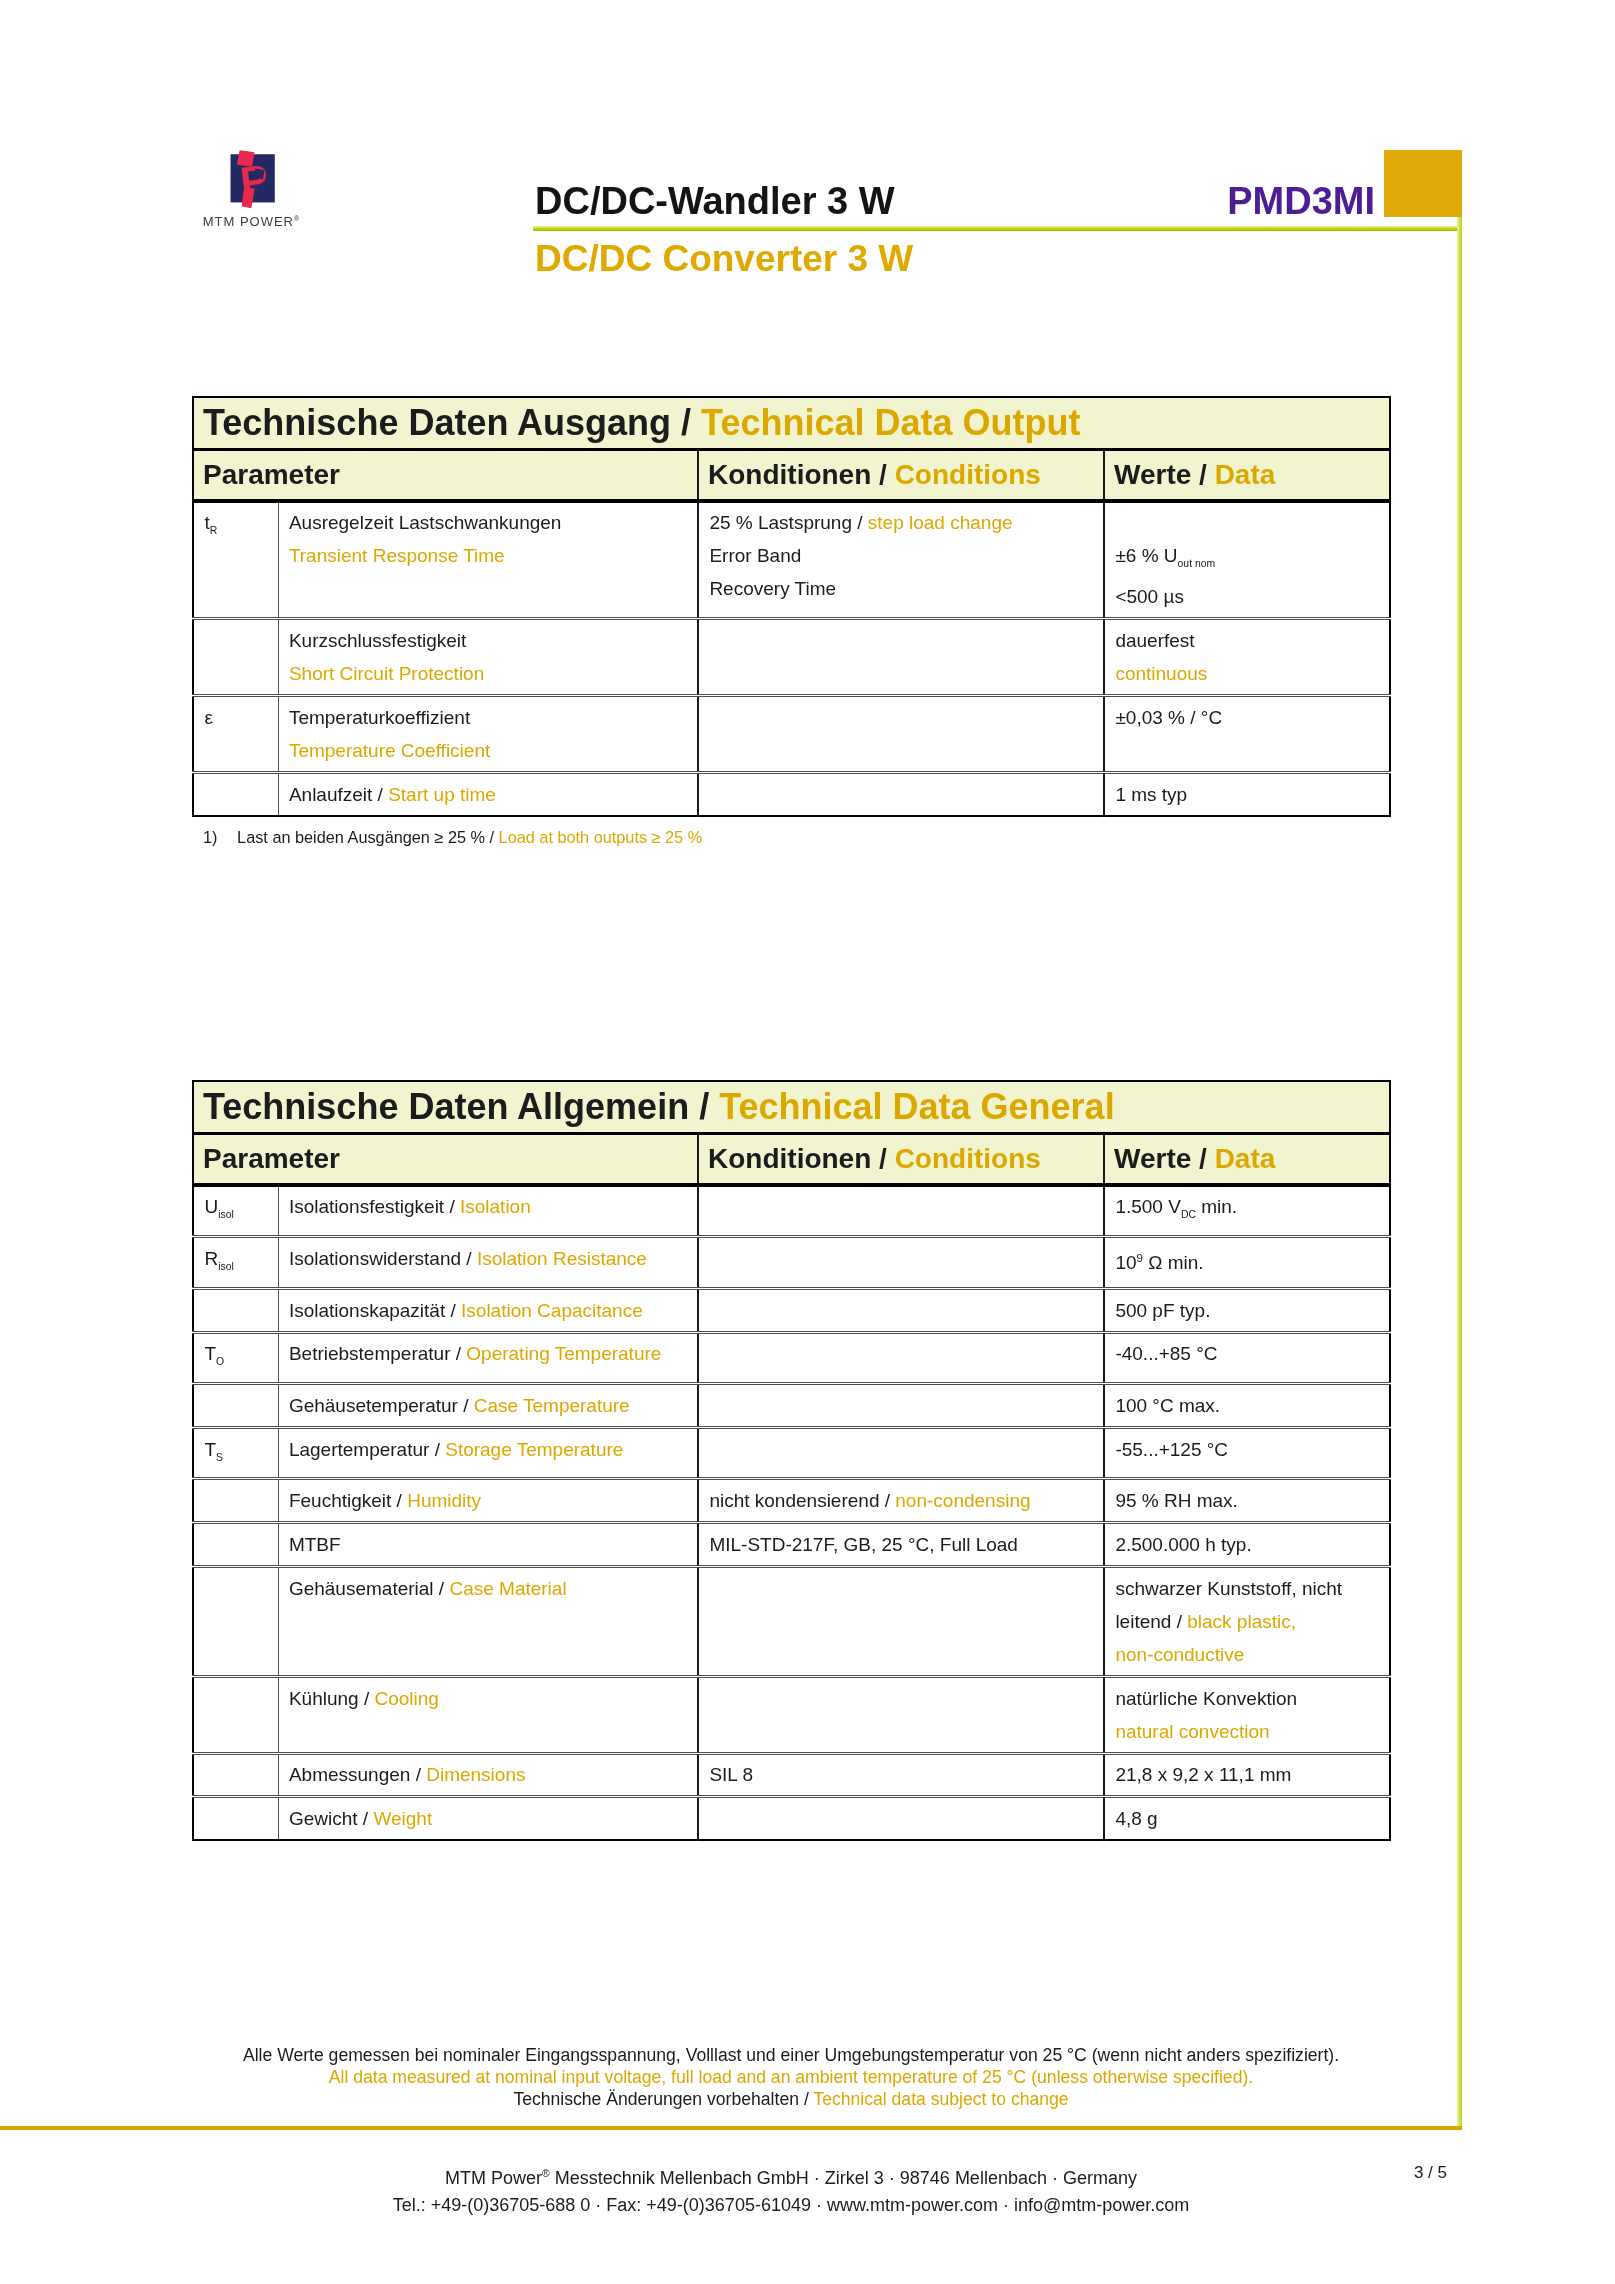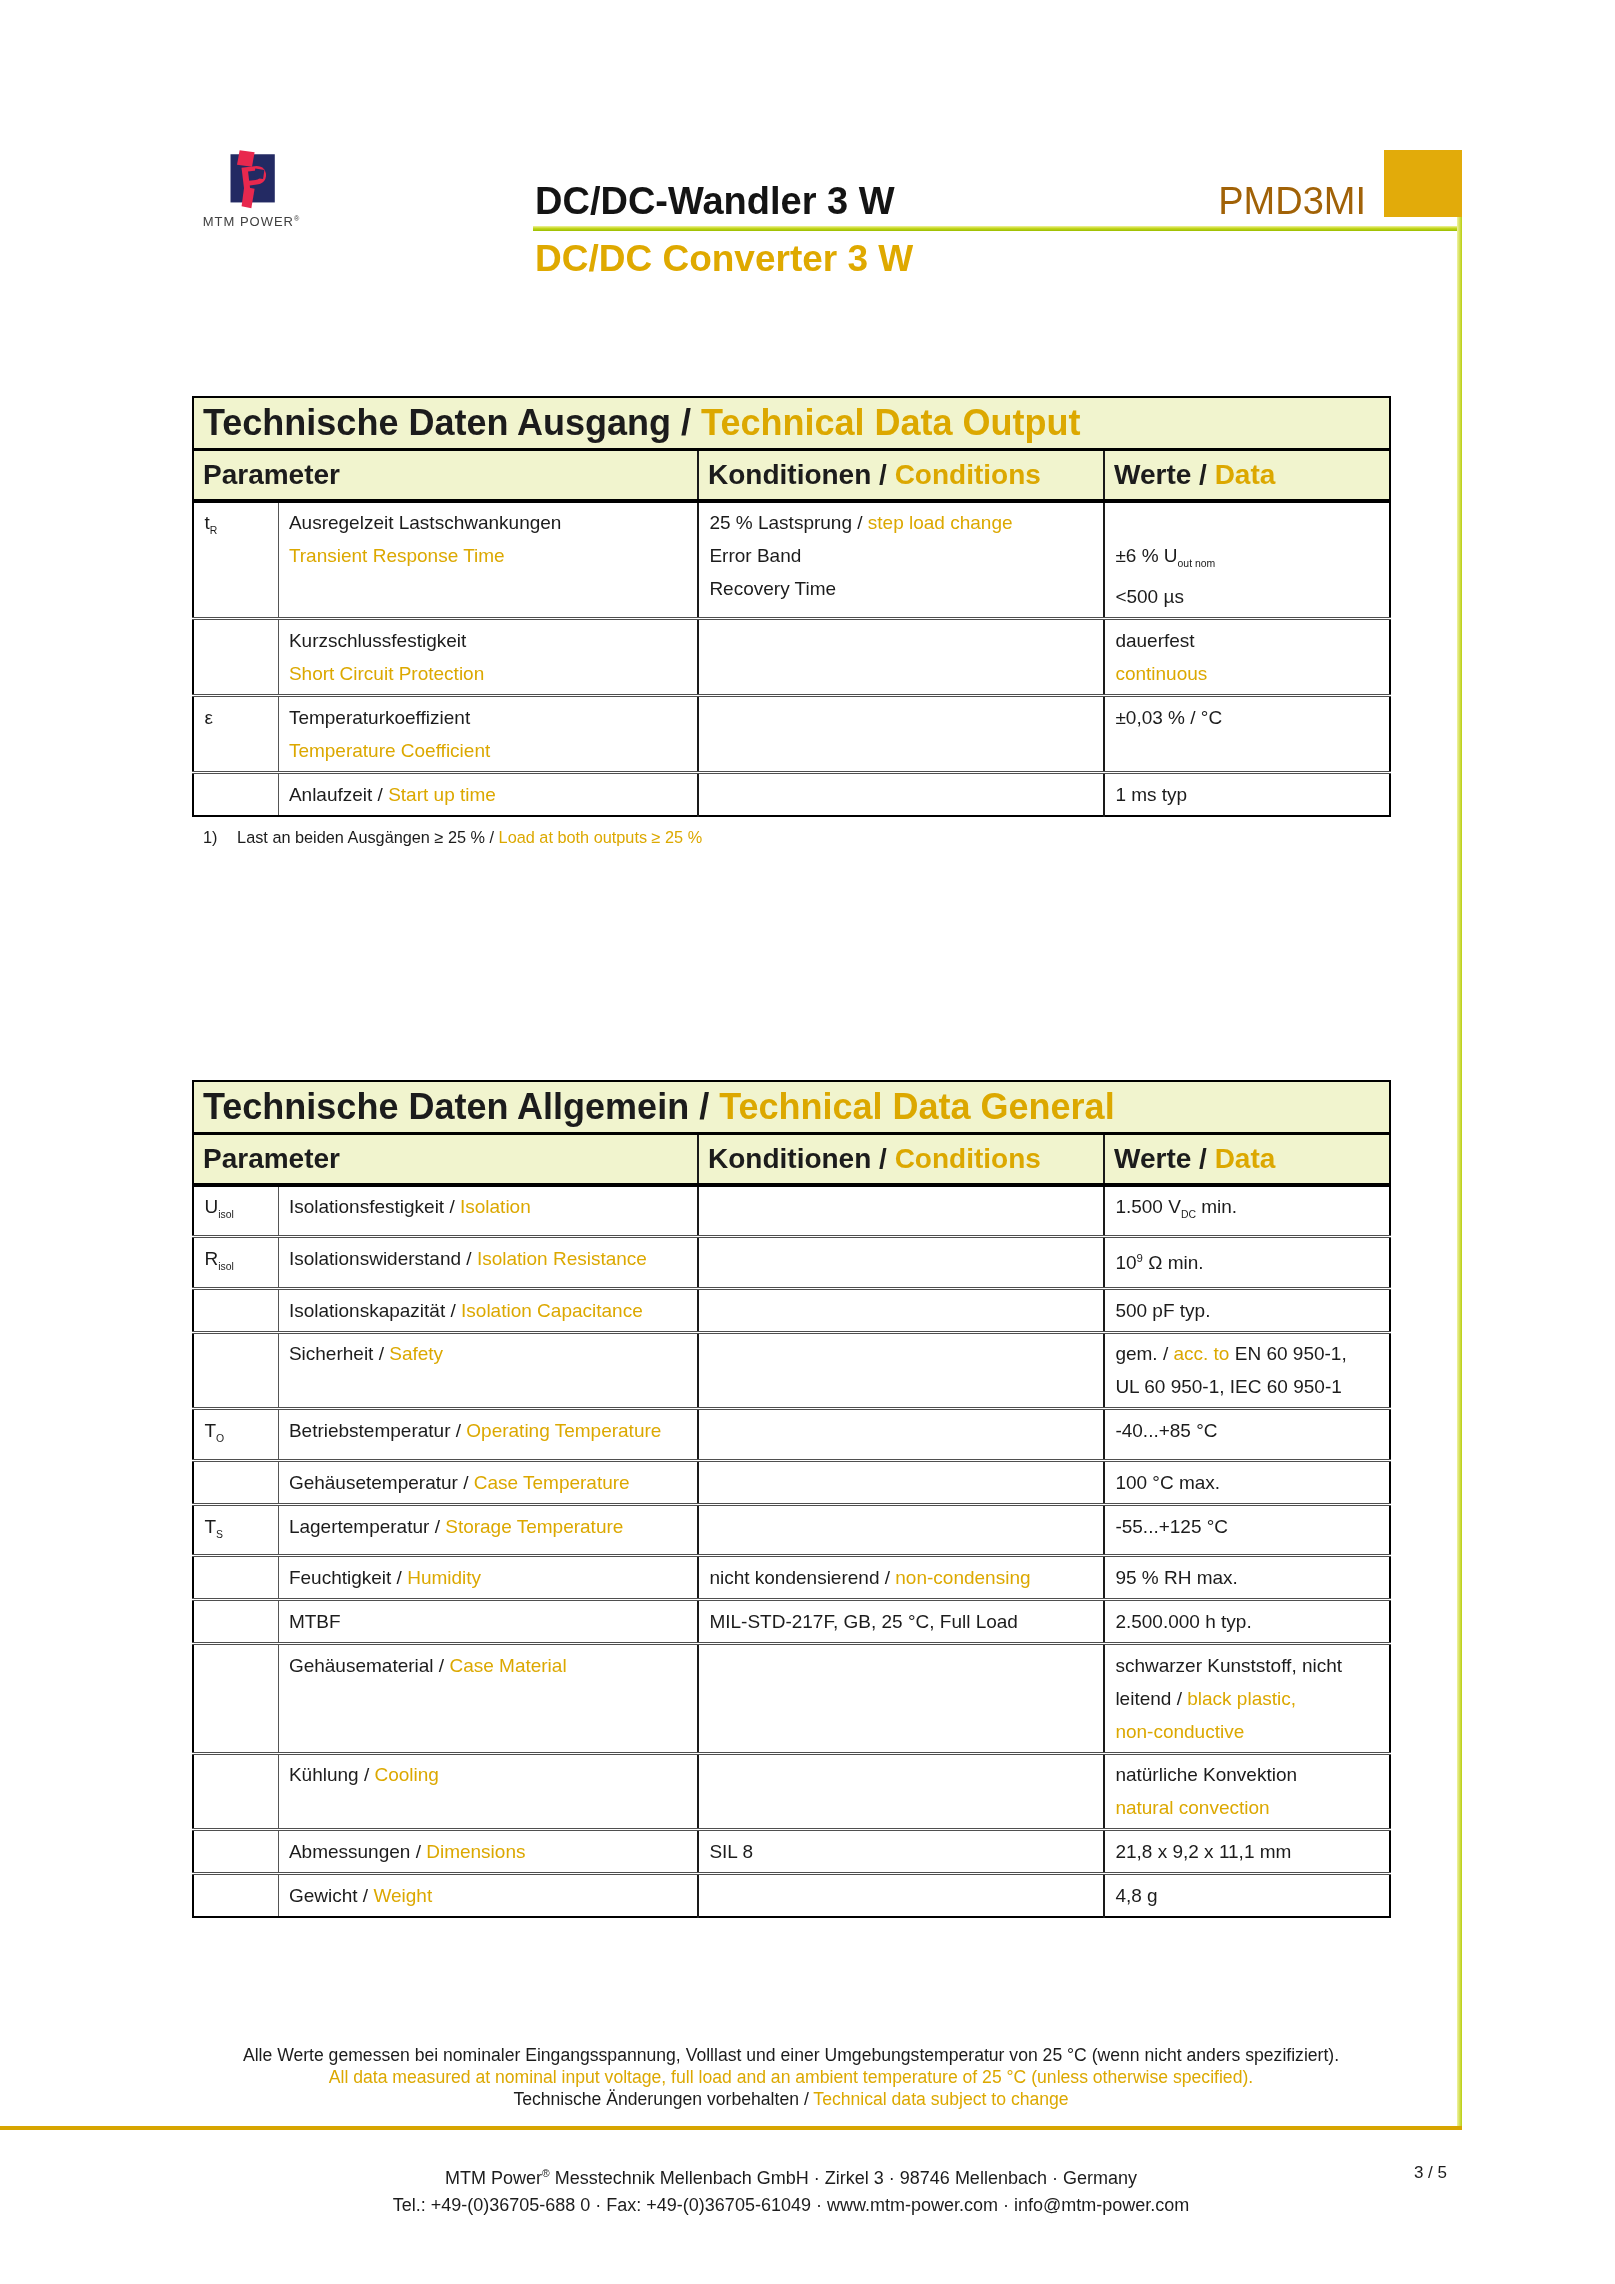--- a/index.html
+++ b/index.html
@@ -5,21 +5,21 @@
   html,body{margin:0;padding:0;background:#fff;}
   .page{position:relative;width:1616px;height:2284px;background:#ffffff;overflow:hidden;
         font-family:"Liberation Sans",sans-serif;color:#1c1c1c;}
   .de{color:#1c1c1c;}
   .en{color:#DCA800;}
   
   .logo{position:absolute;left:196px;top:149px;width:111px;text-align:center;}
   .brand{font-size:13px;color:#404040;letter-spacing:1px;margin-top:2.6px;white-space:nowrap;}
   .brand sup{font-size:7.2px;}
   .title-de{position:absolute;left:535px;top:182px;font-size:38px;line-height:38px;font-weight:bold;color:#141414;white-space:nowrap;}
-  .product{position:absolute;top:182px;right:250px;font-size:38px;line-height:38px;font-weight:normal;color:#a16207;}
+  .product{position:absolute;top:182px;right:241px;font-size:38px;line-height:38px;font-weight:bold;color:#4c1d95;}
   .lime-h{position:absolute;left:533px;top:226px;width:928px;height:5.2px;
           background:linear-gradient(180deg,#f0f2a2 0%,#c6d81e 45%,#9abd00 100%);}
   .subtitle{position:absolute;left:535px;top:240px;font-size:37px;line-height:38px;font-weight:bold;color:#DFA900;white-space:nowrap;}
   .gold-block{position:absolute;left:1384px;top:150px;width:78px;height:67px;background:#E2AB0A;}
   .lime-v{position:absolute;left:1457px;top:217px;width:5.2px;height:1909px;
           background:linear-gradient(90deg,#f0f2a2,#b9cf10);}
   .gold-line{position:absolute;left:0;top:2126px;width:1462px;height:3.9px;background:#D7A500;}
   
   .tbl{position:absolute;left:192px;width:1198px;border-collapse:collapse;table-layout:fixed;
        font-size:19px;border:2px solid #000;}
@@ -183,31 +183,20 @@
       <td class="sym"></td>
       <td class="nm">
             <div class="ln"><span class="de">Isolationskapazität / </span><span class="en">Isolation Capacitance</span></div>
           </td>
       <td class="cd"></td>
       <td class="vl">
             <div class="ln de">500 pF typ.</div>
           </td>
     </tr>
     <tr class="data">
-      <td class="sym"></td>
-      <td class="nm">
-            <div class="ln"><span class="de">Sicherheit / </span><span class="en">Safety</span></div>
-          </td>
-      <td class="cd"></td>
-      <td class="vl">
-        <div class="ln"><span class="de">gem. / </span><span class="en">acc. to</span><span class="de"> EN 60 950-1,</span></div>
-        <div class="ln de">UL 60 950-1, IEC 60 950-1</div>
-      </td>
-    </tr>
-    <tr class="data">
       <td class="sym"><span>T</span><sub>O</sub></td>
       <td class="nm">
             <div class="ln"><span class="de">Betriebstemperatur / </span><span class="en">Operating Temperature</span></div>
           </td>
       <td class="cd"></td>
       <td class="vl">
             <div class="ln de">-40...+85 °C</div>
           </td>
     </tr>
     <tr class="data">

